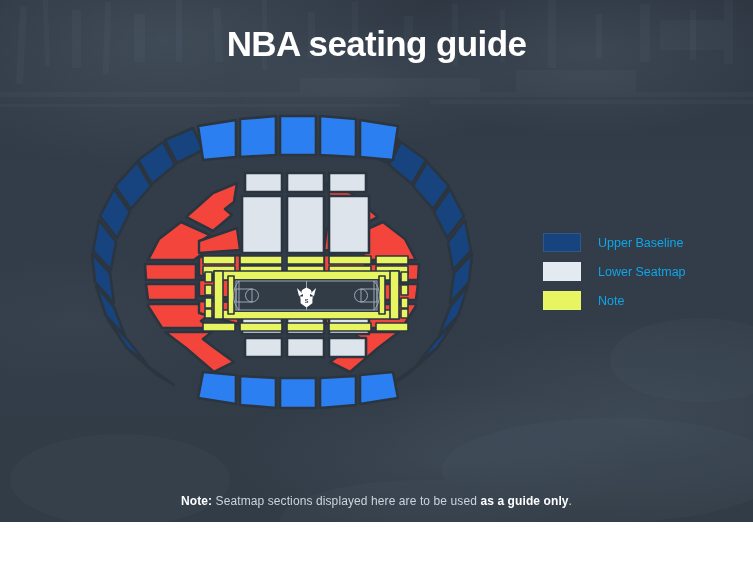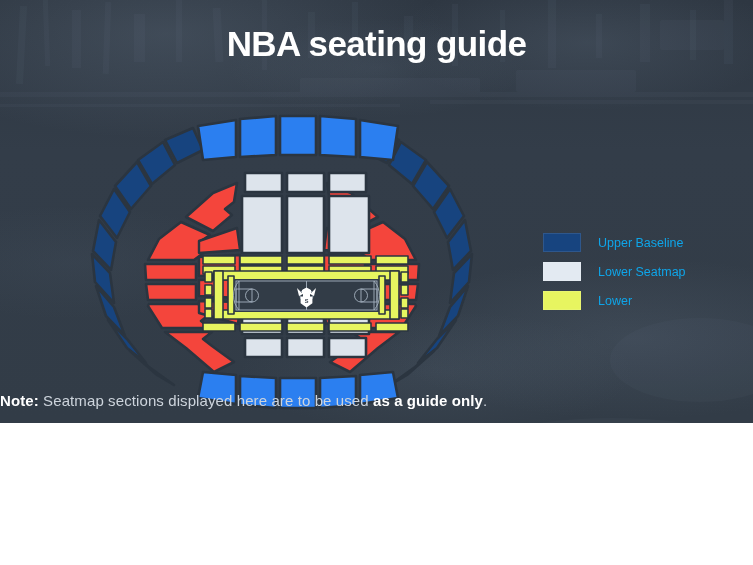--- a/index.html
+++ b/index.html
@@ -7,21 +7,21 @@
   html, body {
     width: 753px;
     height: 565px;
     overflow: hidden;
     font-family: "Liberation Sans", sans-serif;
   }
 
   #stage {
     position: relative;
     width: 753px;
-    height: 423px;
+    height: 522px;
     background: #323c47;
     overflow: hidden;
     padding-left: 20px;
   }
 
   
   #bg-photo {
     position: absolute;
     inset: 0;
     background:
@@ -89,23 +89,23 @@
     font-size: 12.5px;
     white-space: nowrap;
   }
 
   
   #footer-note {
     position: absolute;
     left: 0;
     bottom: 14px;
     width: 753px;
-    text-align: left;
+    text-align: center;
     color: #cdd4dc;
-    font-size: 15px;
+    font-size: 12px;
     letter-spacing: .1px;
   }
   #footer-note b { color: #ffffff; font-weight: bold; }
 </style>
 </head>
 <body>
 
 <div id="stage" style="background-color: rgb(50, 60, 71);">
 
   <div id="bg-photo"></div>
@@ -327,21 +327,21 @@
     <div class="legend-row">
       <span class="legend-swatch" style="background:#17447f"></span>
       <span class="legend-label">Upper Baseline</span>
     </div>
     <div class="legend-row">
       <span class="legend-swatch" style="background:#e3eaf2"></span>
       <span class="legend-label">Lower Seatmap</span>
     </div>
     <div class="legend-row">
       <span class="legend-swatch" style="background:#e7f560"></span>
-      <span class="legend-label">Lower</span>
+      <span class="legend-label">Note</span>
     </div>
   </div>
 
   <div id="footer-note">
     <b>Note:</b><span> Seatmap sections displayed here are to be used </span><b>as a guide only</b><span>.</span>
   </div>
 
 </div>
 
 </body></html>

